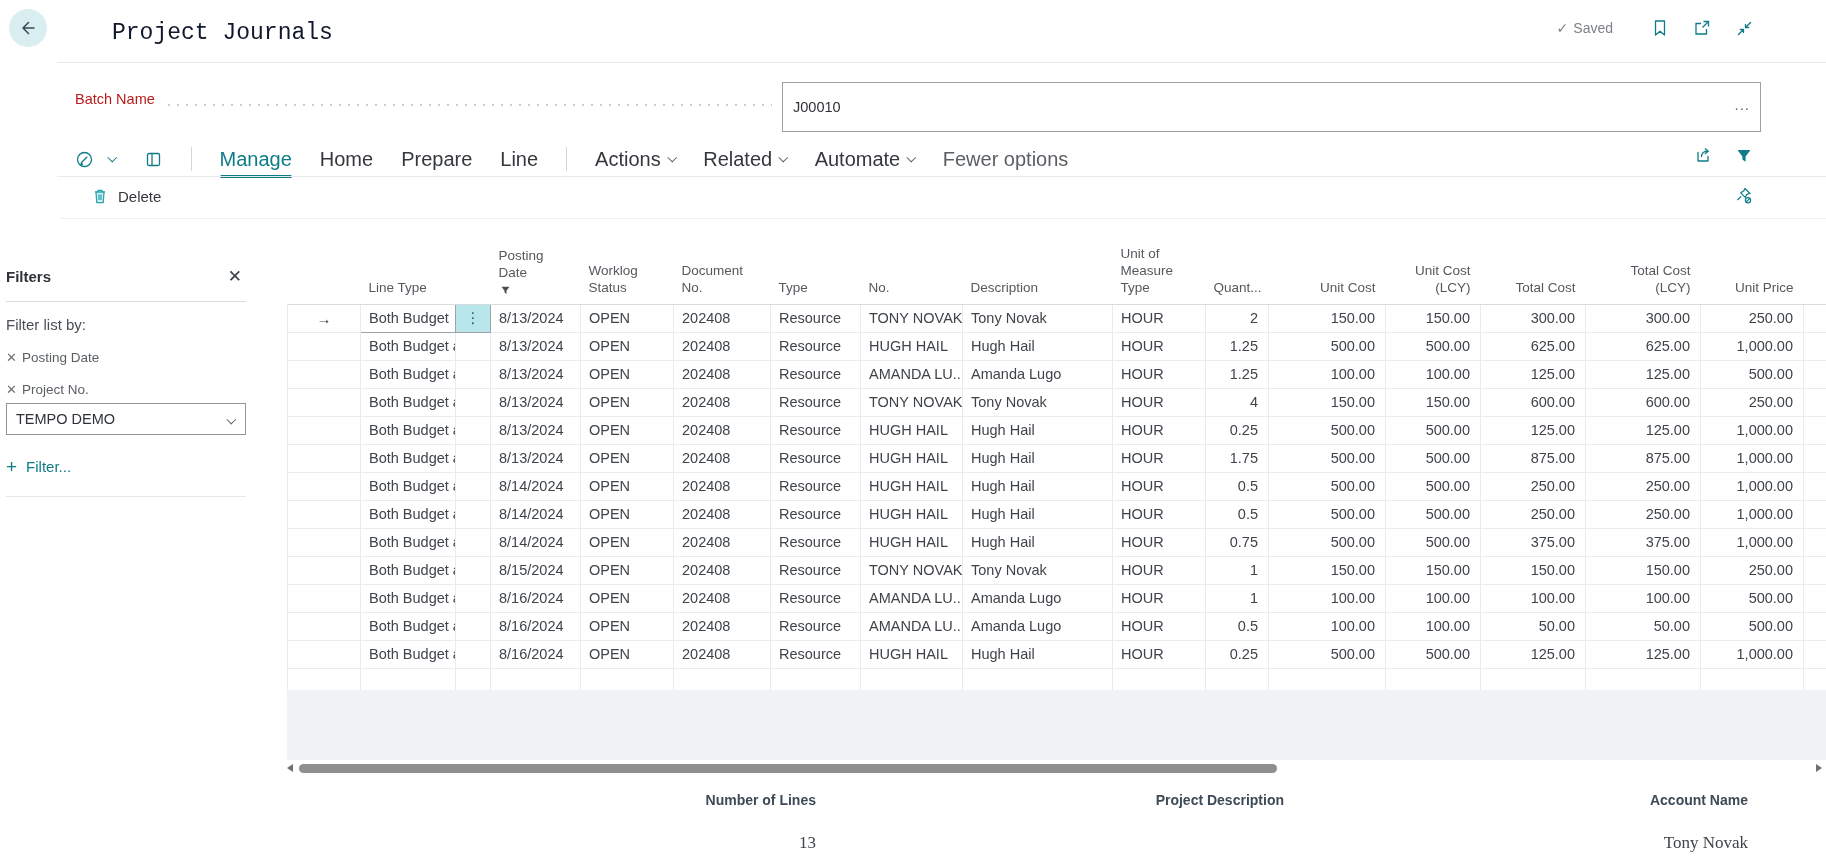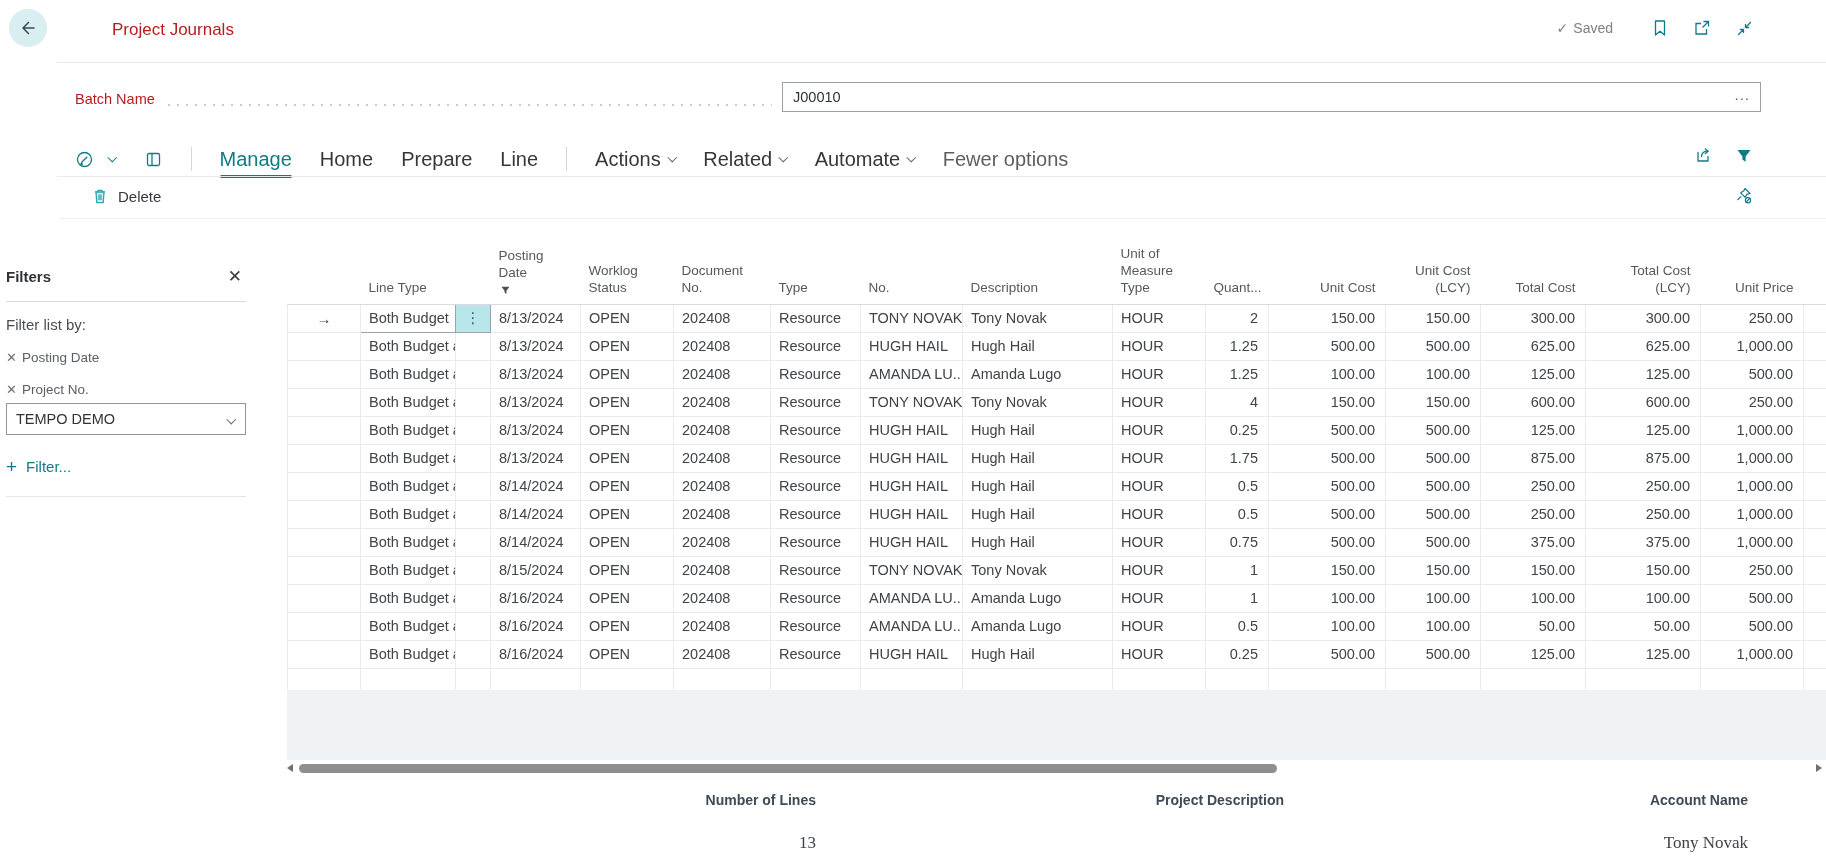--- a/index.html
+++ b/index.html
@@ -7,31 +7,31 @@
   body {
     width:1826px; height:867px; position:relative; overflow:hidden;
     background:#ffffff; color:#3b4046;
     font-family:"Liberation Sans","DejaVu Sans",sans-serif;
   }
   .abs { position:absolute; }
 
   
   .back-btn { left:9px; top:9px; width:38px; height:38px; border-radius:50%;
     background:#d9eef1; border:none; display:flex; align-items:center; justify-content:center; cursor:pointer; }
-  .page-title { left:112px; top:20px; font-size:17px; color:#b91c1c; }
+  .page-title { left:112px; top:20px; font-size:23px; color:#0f172a;font-family:Liberation Mono, monospace; }
   .top-right { top:19px; right:73px; display:flex; align-items:center; gap:24px; }
   .saved { display:flex; align-items:center; gap:5px; color:#7d8186; font-size:14px; margin-right:14px; }
   .icon-btn { background:none; border:none; padding:0; cursor:pointer; display:flex; align-items:center; }
   .hr-top { top:62px; left:57px; right:0; height:1px; background:#e8eaec; }
 
   
   .batch-label { left:75px; top:91px; font-size:14.5px; color:#b91c1c; }
   .leader { left:168px; top:104px; width:604px; height:2px;
     background:repeating-linear-gradient(to right,#c6ccd2 0 2px,transparent 2px 9px); }
-  .batch-input-wrap { left:782px; top:82px; width:979px; height:30px; border:1px solid #9aa0a6; background:#fff; display:flex; align-items:center; }
+  .batch-input-wrap { left:782px; top:82px; width:979px; height:50px; border:1px solid #9aa0a6; background:#fff; display:flex; align-items:center; }
   .batch-input { flex:1; border:none; outline:none; font:14.5px "Liberation Sans","DejaVu Sans",sans-serif; color:#2f3338; padding:0 10px; background:transparent; }
   .more-btn { border:none; background:none; color:#5f6368; font-size:15px; letter-spacing:1px; padding:0 10px 6px 4px; cursor:pointer; }
 
   
   .toolbar { left:75px; top:142px; height:34px; display:flex; align-items:center; gap:28px; font-size:20px; }
   .tb-sep { width:1px; height:24px; background:#d4d7da; }
   .tab { color:#34383d; cursor:pointer; }
   .tab.active { color:#0e7c87; font-weight:400; position:relative; }
   .tab.active::after { content:""; position:absolute; left:0; right:0; bottom:-7px; height:2.5px; background:#0e7c87; border-radius:2px; }
   .menu-item { color:#34383d; cursor:pointer; display:flex; align-items:center; }

